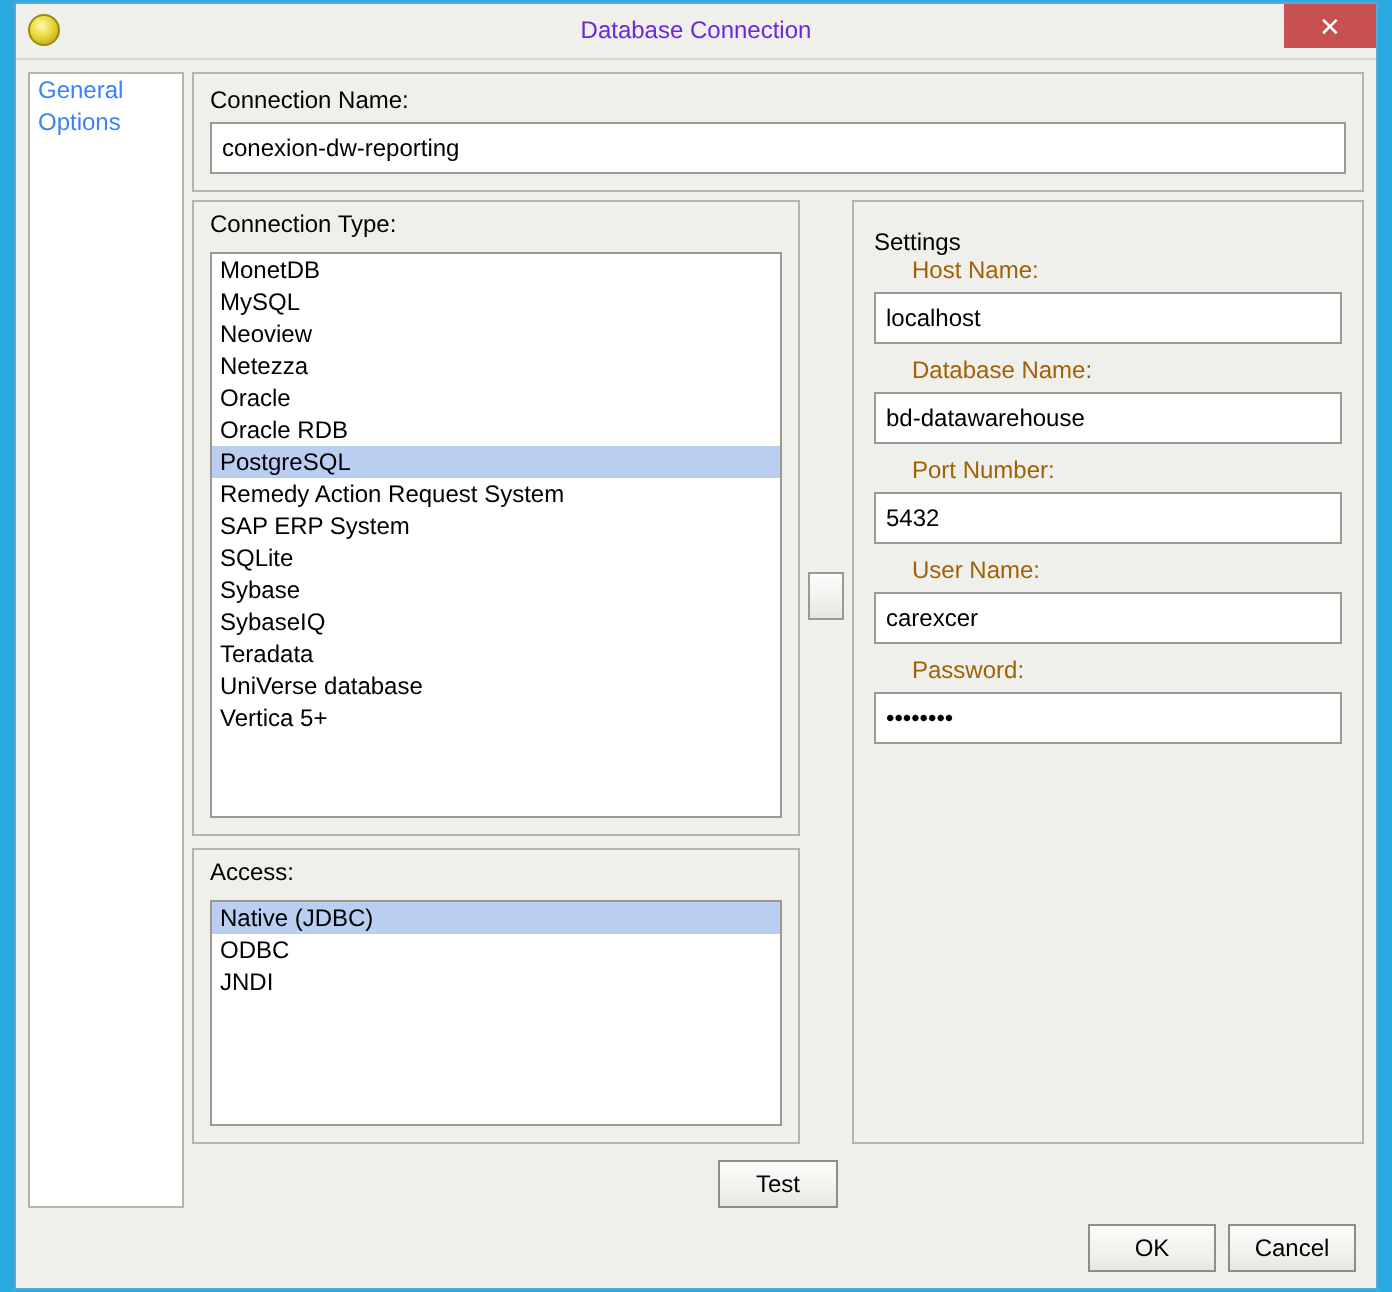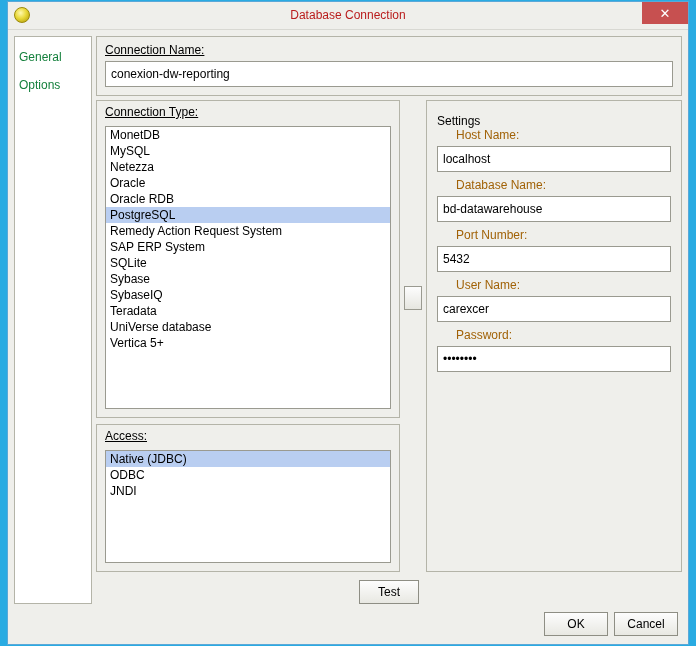--- a/index.html
+++ b/index.html
@@ -29,21 +29,21 @@
     position: absolute; left: 6px; top: 5px;
     width: 16px; height: 16px;
     border-radius: 50%;
     background: radial-gradient(circle at 40% 35%, #fff8b0 0%, #e9d93a 45%, #b7a20e 90%);
     border: 1px solid #9c8a09;
   }
   .titlebar .title {
     position: absolute; left: 0; right: 0;
     text-align: center;
     top: 6px;
-    color: #b91c1c;
+    color: #6d28d9;
     font-size: 12px;
   }
   .titlebar .close-btn {
     position: absolute; right: 0; top: 0;
     width: 46px; height: 22px;
     background: #c75050;
     color: #fff;
     display: flex; align-items: center; justify-content: center;
     font-size: 13px;
     cursor: pointer;
@@ -54,23 +54,22 @@
     display: flex;
     gap: 4px;
   }
   .sidebar {
     width: 78px;
     border: 1px solid #b4b4a8;
     background: #fff;
   }
   .sidebar .item {
     padding: 1px 4px;
-    color: #15803d;
-    cursor: pointer;
-    margin-top: 12px;
+    color: #3b82f6;
+    cursor: pointer;
   }
   .main {
     flex: 1;
     display: flex;
     flex-direction: column;
   }
   .label { color: #a16207; margin-bottom: 4px; display: block; margin-left: 19px; }
   input[type=text], input[type=password] {
     width: 100%;
     height: 26px;
@@ -160,21 +159,21 @@
     right: 10px; bottom: 8px;
     display: flex;
     gap: 6px;
   }
   .footer .btn { min-width: 64px; }
   .top-group {
     border: 1px solid #b4b4a8;
     padding: 6px 8px 8px 8px;
     margin-bottom: 4px;
   }
-  .lbl-inline { margin-bottom: 4px; text-decoration: underline; }
+  .lbl-inline { margin-bottom: 4px; }
 </style>
 </head>
 <body>
 
 <div class="window">
 
   <div class="titlebar">
     <div class="app-icon"></div>
     <div class="title">Database Connection</div>
     <div class="close-btn">
@@ -198,20 +197,21 @@
 
       <div class="row2">
 
         <div class="left-col">
 
           <div class="conn-type-box">
             <div class="lbl-inline">Connection Type:</div>
             <div class="listbox" id="connTypeList">
                 <div class="opt">MonetDB</div>
                 <div class="opt">MySQL</div>
+                <div class="opt">Neoview</div>
                 <div class="opt">Netezza</div>
                 <div class="opt">Oracle</div>
                 <div class="opt">Oracle RDB</div>
                 <div class="opt selected">PostgreSQL</div>
                 <div class="opt">Remedy Action Request System</div>
                 <div class="opt">SAP ERP System</div>
                 <div class="opt">SQLite</div>
                 <div class="opt">Sybase</div>
                 <div class="opt">SybaseIQ</div>
                 <div class="opt">Teradata</div>

